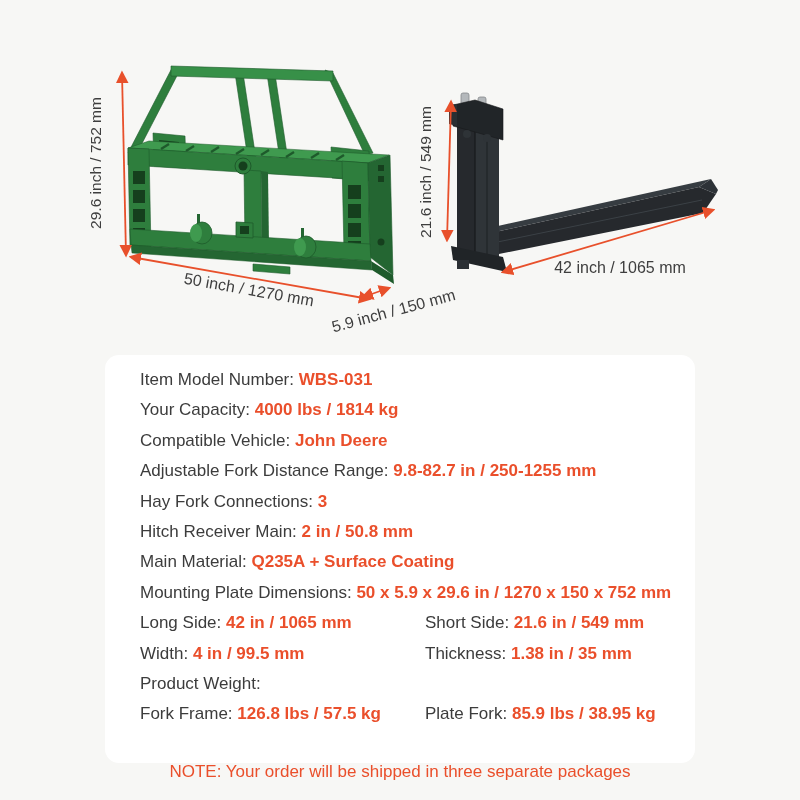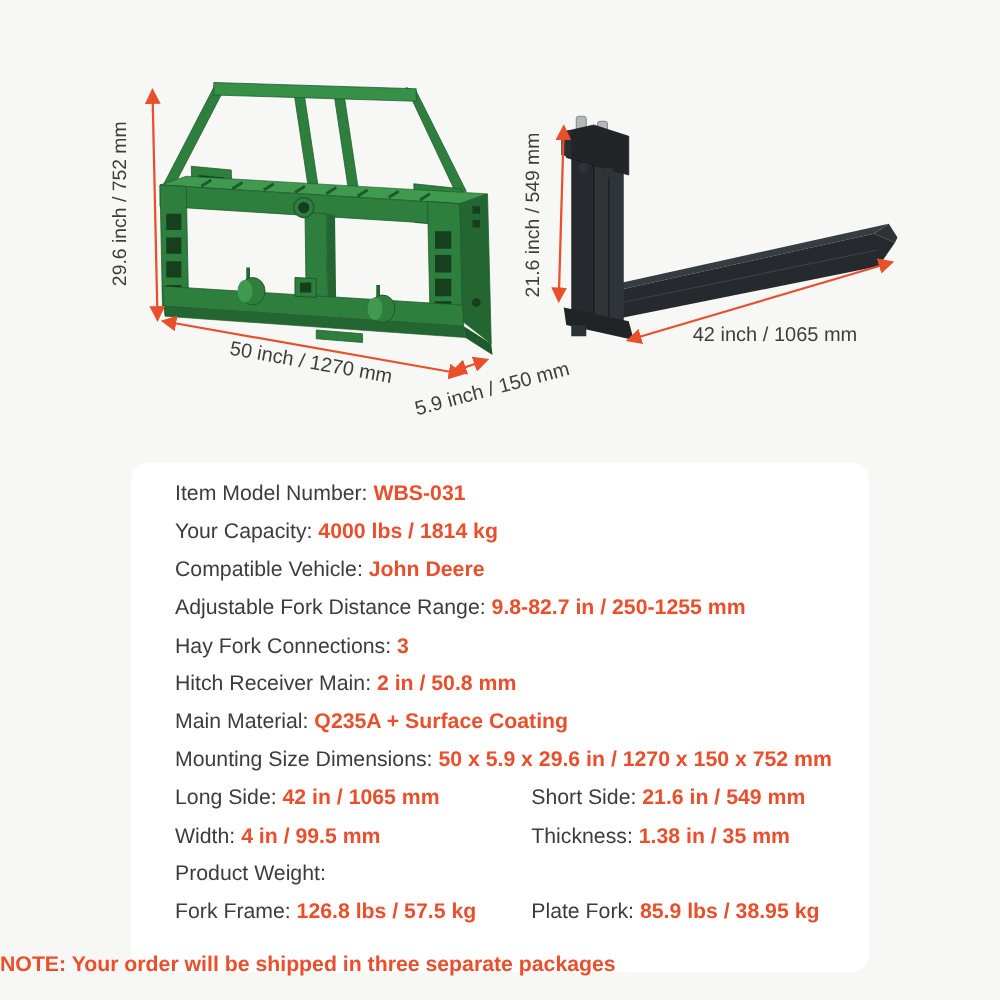--- a/index.html
+++ b/index.html
@@ -2,30 +2,30 @@
 <html><head>
 <meta charset="utf-8">
 <style>
   html,body{margin:0;padding:0;width:800px;height:800px;overflow:hidden;
     background:#f7f7f5;font-family:"Liberation Sans",sans-serif;}
   .stage{position:relative;width:800px;height:800px;}
   svg{position:absolute;display:block;}
   svg text{font-family:"Liberation Sans",sans-serif;fill:#3e3e3e;}
   #frame-svg{left:85px;top:45px;}
   #fork-svg{left:415px;top:60px;}
-  .panel{position:absolute;left:105px;top:370px;width:590px;height:408px;
+  .panel{position:absolute;left:105px;top:355px;width:590px;height:408px;
     background:#ffffff;border-radius:14px;box-sizing:border-box;
     padding:10px 10px 0 35px;font-size:17px;color:#3c3c3c;}
   .row{height:30.4px;line-height:30.4px;white-space:nowrap;}
   .cols{display:flex;}
   .col-l{width:285px;white-space:nowrap;}
   .col-r{flex:1;white-space:nowrap;}
   .val{font-weight:bold;color:#ea4f2b;}
-  .note{position:absolute;left:0;top:762px;width:800px;text-align:left;
-    font-size:17px;font-weight:bold;color:#ea4f2b;}
+  .note{position:absolute;left:0;top:762px;width:800px;text-align:center;
+    font-size:17px;font-weight:normal;color:#ea4f2b;}
 </style>
 </head>
 <body>
 
 <div class="stage">
 
   <svg id="frame-svg" width="390" height="300" viewBox="0 0 390 300">
     <defs>
       <marker id="ah1" viewBox="0 0 10 10" refX="8" refY="5" markerWidth="7" markerHeight="7" orient="auto-start-reverse">
         <path d="M0,0 L10,5 L0,10 z" fill="#e8502b"></path>
@@ -188,21 +188,21 @@
     <div class="row">
       <span class="lbl">Hay Fork Connections: </span><span class="val">3</span>
     </div>
     <div class="row">
       <span class="lbl">Hitch Receiver Main: </span><span class="val">2 in / 50.8 mm</span>
     </div>
     <div class="row">
       <span class="lbl">Main Material: </span><span class="val">Q235A + Surface Coating</span>
     </div>
     <div class="row">
-      <span class="lbl">Mounting Size Dimensions: </span><span class="val">50 x 5.9 x 29.6 in / 1270 x 150 x 752 mm</span>
+      <span class="lbl">Mounting Plate Dimensions: </span><span class="val">50 x 5.9 x 29.6 in / 1270 x 150 x 752 mm</span>
     </div>
     <div class="row cols">
       <div class="col-l">
         <span class="lbl">Long Side: </span><span class="val">42 in / 1065 mm</span>
       </div>
       <div class="col-r">
         <span class="lbl">Short Side: </span><span class="val">21.6 in / 549 mm</span>
       </div>
     </div>
     <div class="row cols">

